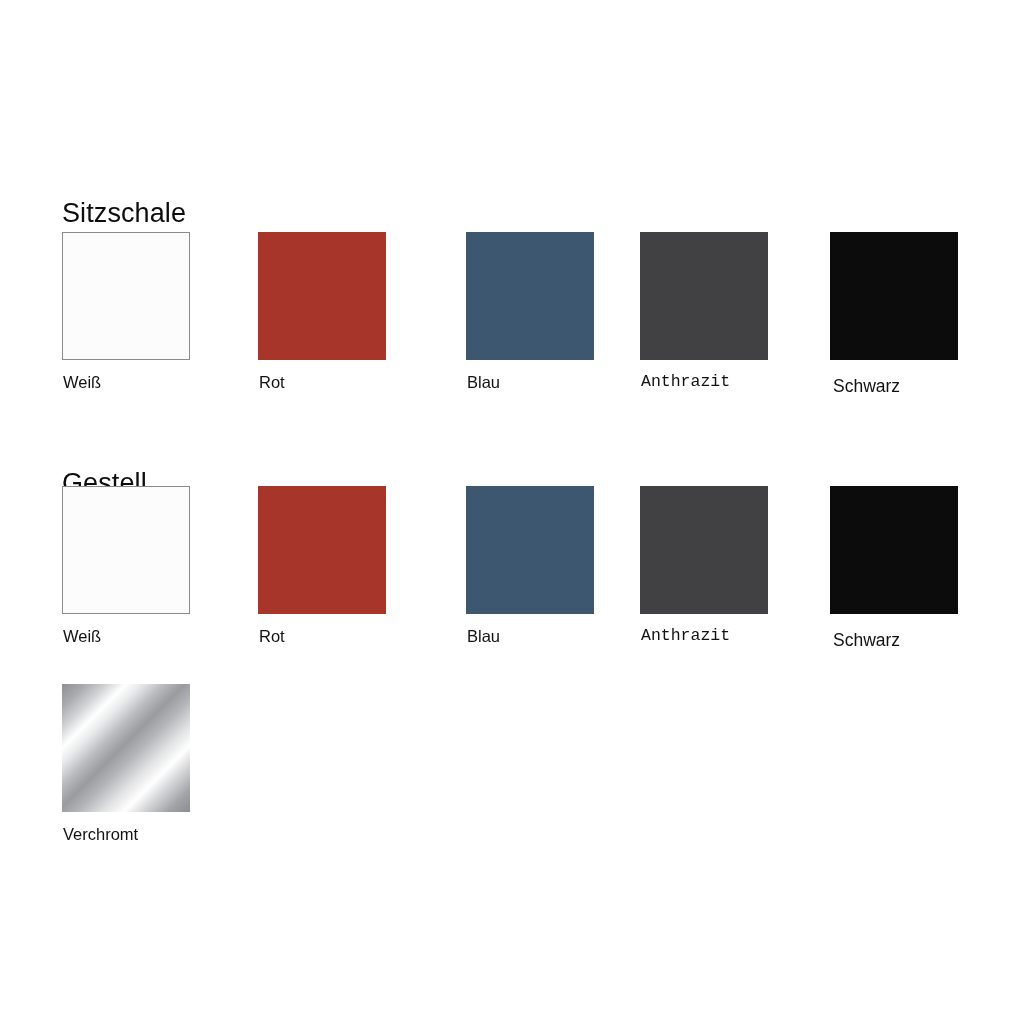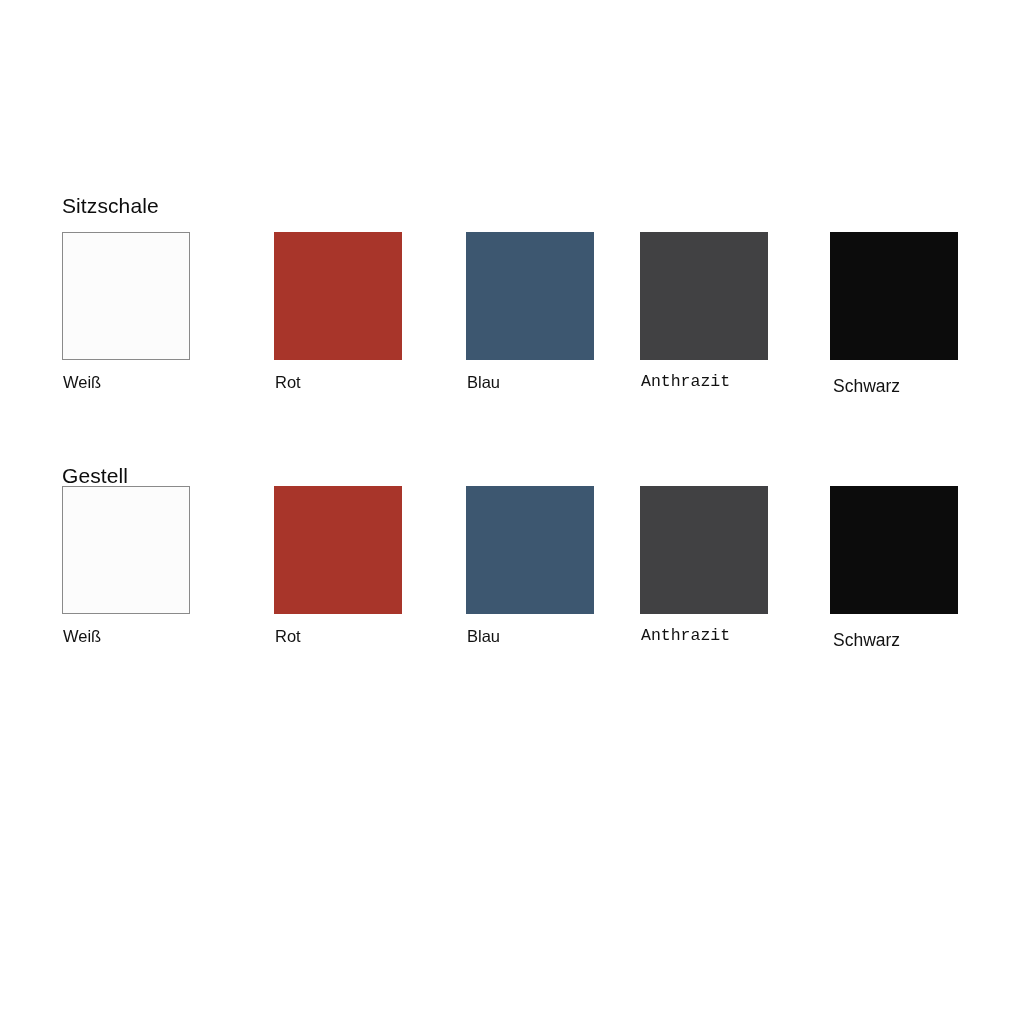--- a/index.html
+++ b/index.html
@@ -22,21 +22,21 @@
     left: 0;
     top: 0;
     width: 1024px;
     height: 1024px;
   }
 
   
   .section-title {
     position: absolute;
     left: 62px;
-    font-size: 21px;
+    font-size: 27px;
     font-weight: 400;
     line-height: 1;
     letter-spacing: 0.1px;
     color: #0d0d0d;
     white-space: nowrap;
   }
   .section-title.sitzschale { top: 178px; }
   .section-title.gestell    { top: 448px; text-align: center; }
 
   
@@ -50,21 +50,21 @@
   .swatch-row.row-frame  { top: 486px; }
   .swatch-row.row-frame2 { top: 684px; }
 
   .swatch-cell {
     position: absolute;
     top: 0;
     width: 160px;
     height: 180px;
   }
   .swatch-cell.col-0 { left: 62px; padding-left: 48px; }
-  .swatch-cell.col-1 { left: 274px; }
+  .swatch-cell.col-1 { left: 258px; }
   .swatch-cell.col-2 { left: 466px; }
   .swatch-cell.col-3 { left: 640px; font-family: Liberation Mono, monospace; }
   .swatch-cell.col-4 { left: 830px; }
 
   .swatch-chip {
     position: absolute;
     left: 0;
     top: 0;
     width: 128px;
     height: 128px;
@@ -169,14 +169,21 @@
       <div class="swatch-chip" style="background-color: rgb(65, 65, 67);"></div>
       <div class="swatch-label">Anthrazit</div>
     </div>
 
     <div class="swatch-cell col-4">
       <div class="swatch-chip" style="background-color: rgb(12, 12, 12);"></div>
       <div class="swatch-label">Schwarz</div>
     </div>
   </div>
 
+  <div class="swatch-row row-frame2">
+
+    <div class="swatch-cell col-0">
+      <div class="swatch-chip chrome"></div>
+      <div class="swatch-label">Verchromt</div>
+    </div>
+  </div>
 
 </div>
 
 </body></html>

